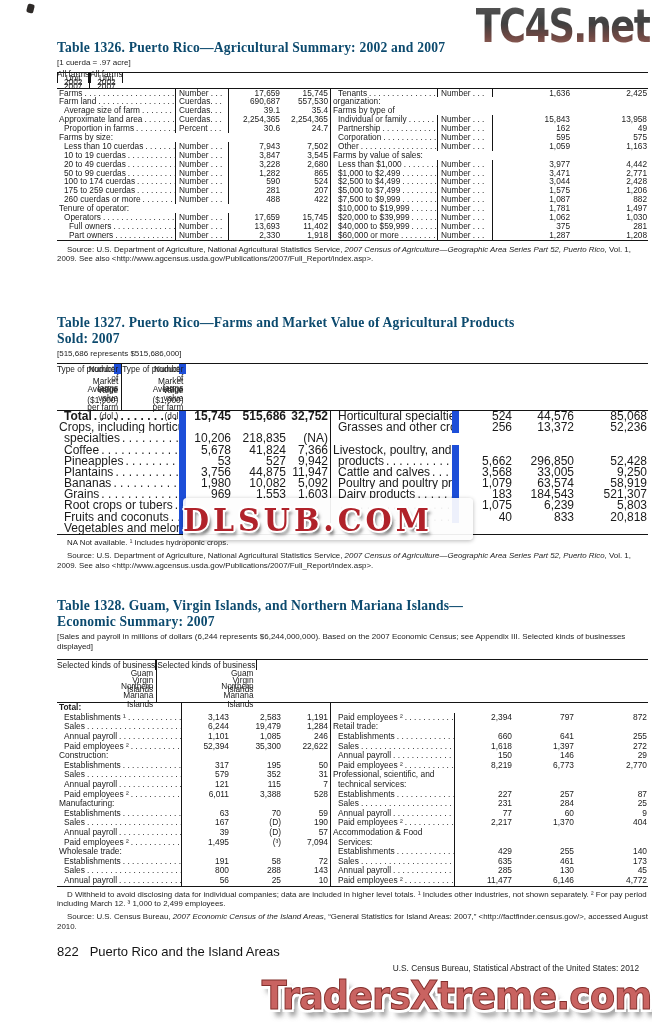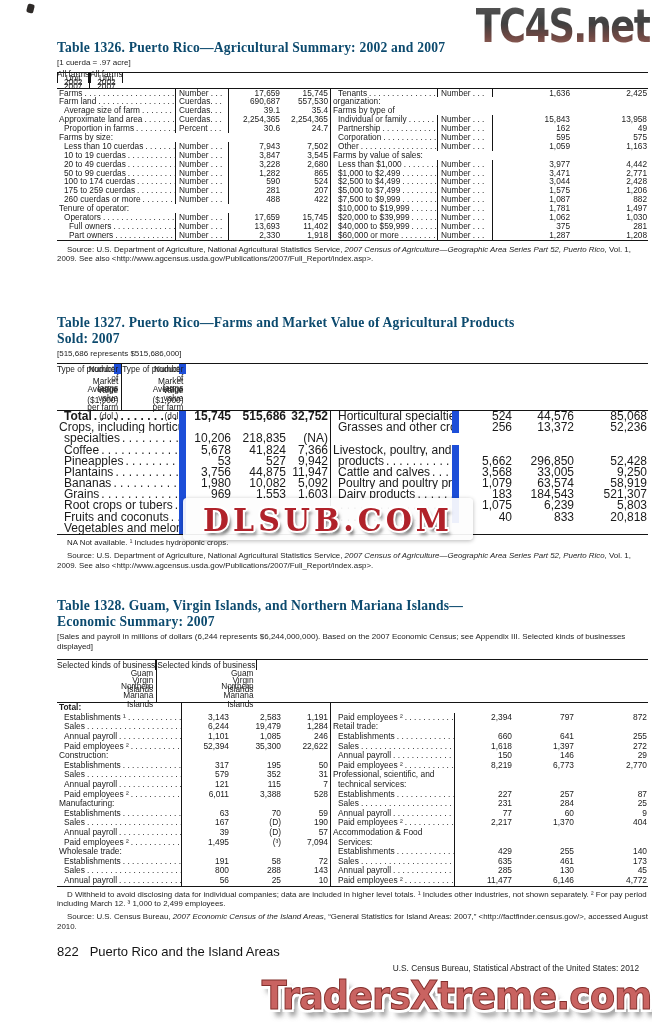--- a/index.html
+++ b/index.html
@@ -72,21 +72,21 @@
 
   
   .wm-top{position:absolute;top:2px;right:2px;z-index:6;
           font-family:"DejaVu Sans",sans-serif;font-weight:bold;font-size:46px;line-height:48px;
           letter-spacing:-2px;transform:scaleX(.8);transform-origin:100% 0;color:#5e4a45;}
   @supports (-webkit-background-clip: text){
     .wm-top{background:linear-gradient(180deg,#525252 10%,#404040 45%,#6e4843 72%,#97625a 95%);
             -webkit-background-clip:text;background-clip:text;color:transparent;}
   }
   .wm-mid{position:absolute;left:126px;bottom:-6px;width:290px;height:42px;z-index:5;
-          display:flex;align-items:center;justify-content:center;
+          display:flex;align-items:center;justify-content:flex-start;
           background:rgba(253,253,253,.93);border-radius:4px;
           box-shadow:0 1px 4px rgba(0,0,0,.28);}
   .wm-mid span{font-family:"DejaVu Serif",serif;font-weight:bold;font-size:30px;
           letter-spacing:4px;color:#b0222a;transform:scaleY(1.08);
           text-shadow:-1.5px -1.5px 0 #fff,1.5px -1.5px 0 #fff,-1.5px 1.5px 0 #fff,
                       1.5px 1.5px 0 #fff,0 -2px 0 #fff,0 2px 0 #fff,-2px 0 0 #fff,2px 0 0 #fff,
                       3px 4px 3px rgba(90,90,90,.8);}
   .wm-bot{position:absolute;right:0px;bottom:7px;z-index:6;
           font-family:"DejaVu Sans",sans-serif;font-weight:bold;font-size:39px;line-height:42px;
           letter-spacing:-1px;transform:scaleX(.94);transform-origin:100% 50%;

